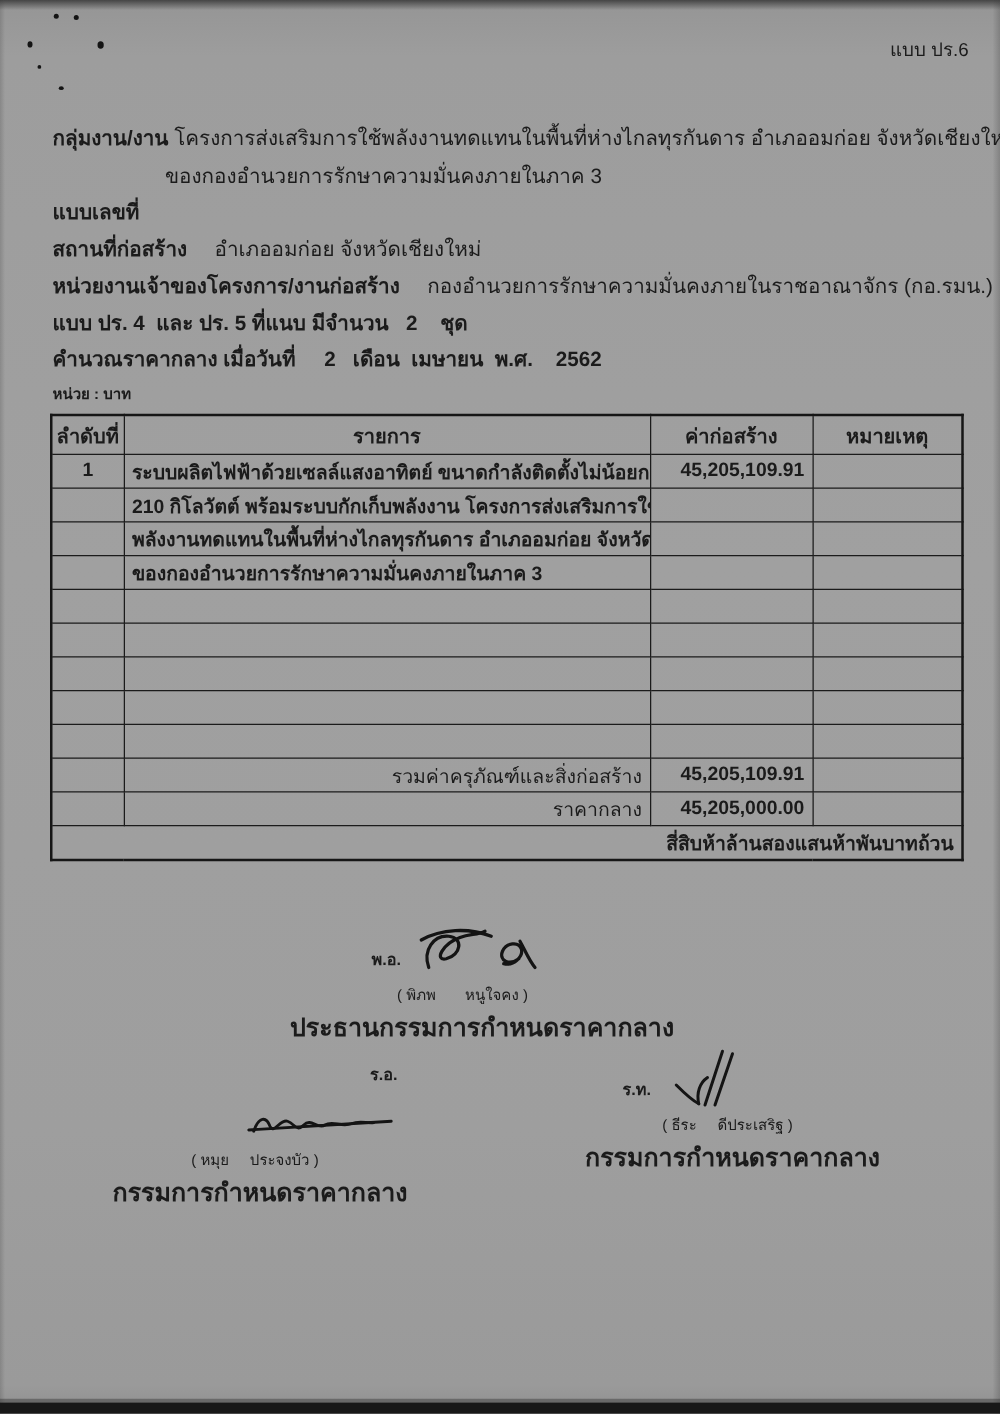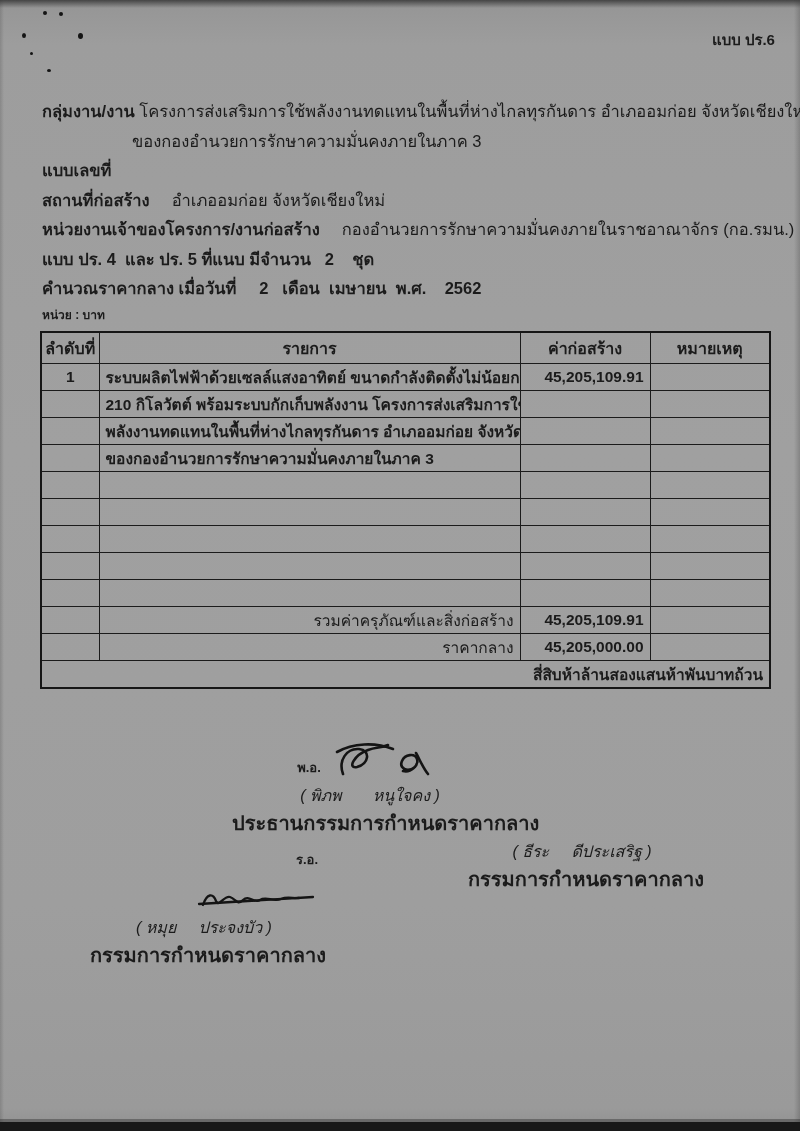--- a/index.html
+++ b/index.html
@@ -11,21 +11,21 @@
   .edge-top{position:absolute;top:0;left:0;right:0;height:8px;
         background:linear-gradient(180deg,rgba(35,35,35,.7),rgba(35,35,35,0));}
   .edge-bottom{position:absolute;bottom:0;left:0;right:0;height:9px;background:#181818;}
   .edge-bottom2{position:absolute;bottom:9px;left:0;right:0;height:3px;background:rgba(40,40,40,.4);}
   .edge-right{position:absolute;top:0;right:0;bottom:0;width:6px;
         background:linear-gradient(270deg,rgba(60,60,60,.28),rgba(60,60,60,0));}
   .edge-left{position:absolute;top:0;left:0;bottom:0;width:4px;
         background:linear-gradient(90deg,rgba(60,60,60,.22),rgba(60,60,60,0));}
   .speck{position:absolute;background:#141414;border-radius:50%;}
 
-  .form-code{position:absolute;top:28px;left:712px;font-size:15px;font-weight:700;white-space:pre;}
+  .form-code{position:absolute;top:28px;left:712px;font-size:15px;font-weight:400;white-space:pre;}
   .title{position:absolute;top:50px;left:0;width:100%;text-align:center;
          font-size:19px;font-weight:700;letter-spacing:.2px;}
 
   .info{position:absolute;top:97px;left:42px;right:26px;font-size:16.5px;}
   .info .line{line-height:29.5px;height:29.5px;white-space:pre;overflow:visible;}
   .b{font-weight:700;}
   .indent{padding-left:90px;}
   .gap{display:inline-block;width:22px;}
 
   .unit{position:absolute;top:305px;left:42px;font-size:12px;font-weight:700;}
@@ -41,21 +41,21 @@
   td.cost{text-align:right;padding-right:10px;font-weight:600;}
   td.note{}
   tr.sum td.desc{text-align:right;font-weight:400;}
   tr.sum td.cost{font-weight:700;}
   tr.words td{height:23px;text-align:right;font-weight:700;padding-right:6px;}
 
   .sig{position:absolute;text-align:center;}
   .sig-row{display:flex;align-items:flex-end;justify-content:center;gap:10px;}
   .rank{font-size:13px;font-weight:600;padding-bottom:4px;white-space:pre;}
   .sig svg{display:block;}
-  .sig .name{font-size:16px;line-height:28px;white-space:pre;font-style:italic;}
+  .sig .name{font-size:12px;line-height:28px;white-space:pre;}
   .sig .role{font-size:20px;line-height:27px;white-space:pre;font-weight:bold;}
   .sig-chair{top:740px;left:232px;width:276px;}
   .sig-left{top:849px;left:90px;width:228px;}
   .sig-right{top:838px;left:468px;width:228px;}
   .sig-left .sig-row{justify-content:flex-start;padding-left:18px;flex-direction:column;}
   .sig-right .sig-row{justify-content:flex-start;padding-left:30px;}
 </style>
 </head>
 <body>
 
@@ -200,17 +200,28 @@
           <path d="M7 21 C11 9 17 9 20 17 C23 24 28 11 34 13 C40 15 41 22 47 16 C53 10 58 20 64 16 C70 12 77 18 85 15 C92 12 98 15 103 14"></path>
           <path d="M3 20 L117 13"></path>
         </g>
       </svg>
     </div>
     <div class="name">( หมุย     ประจงบัว )</div>
     <div class="role">กรรมการกำหนดราคากลาง</div>
   </div>
 
   <div class="sig sig-right">
+    <div class="sig-row">
+      <span class="rank">ร.ท.</span>
+      <svg width="62" height="48" viewBox="0 0 62 48">
+        <g fill="none" stroke="#141414" stroke-width="2.4" stroke-linecap="round">
+          <path d="M10 30 C16 36 22 42 28 45"></path>
+          <path d="M28 45 C26 36 29 28 35 24"></path>
+          <path d="M33 46 L47 3"></path>
+          <path d="M41 46 L55 5"></path>
+        </g>
+      </svg>
+    </div>
     <div class="name">( ธีระ     ดีประเสริฐ )</div>
     <div class="role">กรรมการกำหนดราคากลาง</div>
   </div>
 
 </div>
 
 </body></html>

